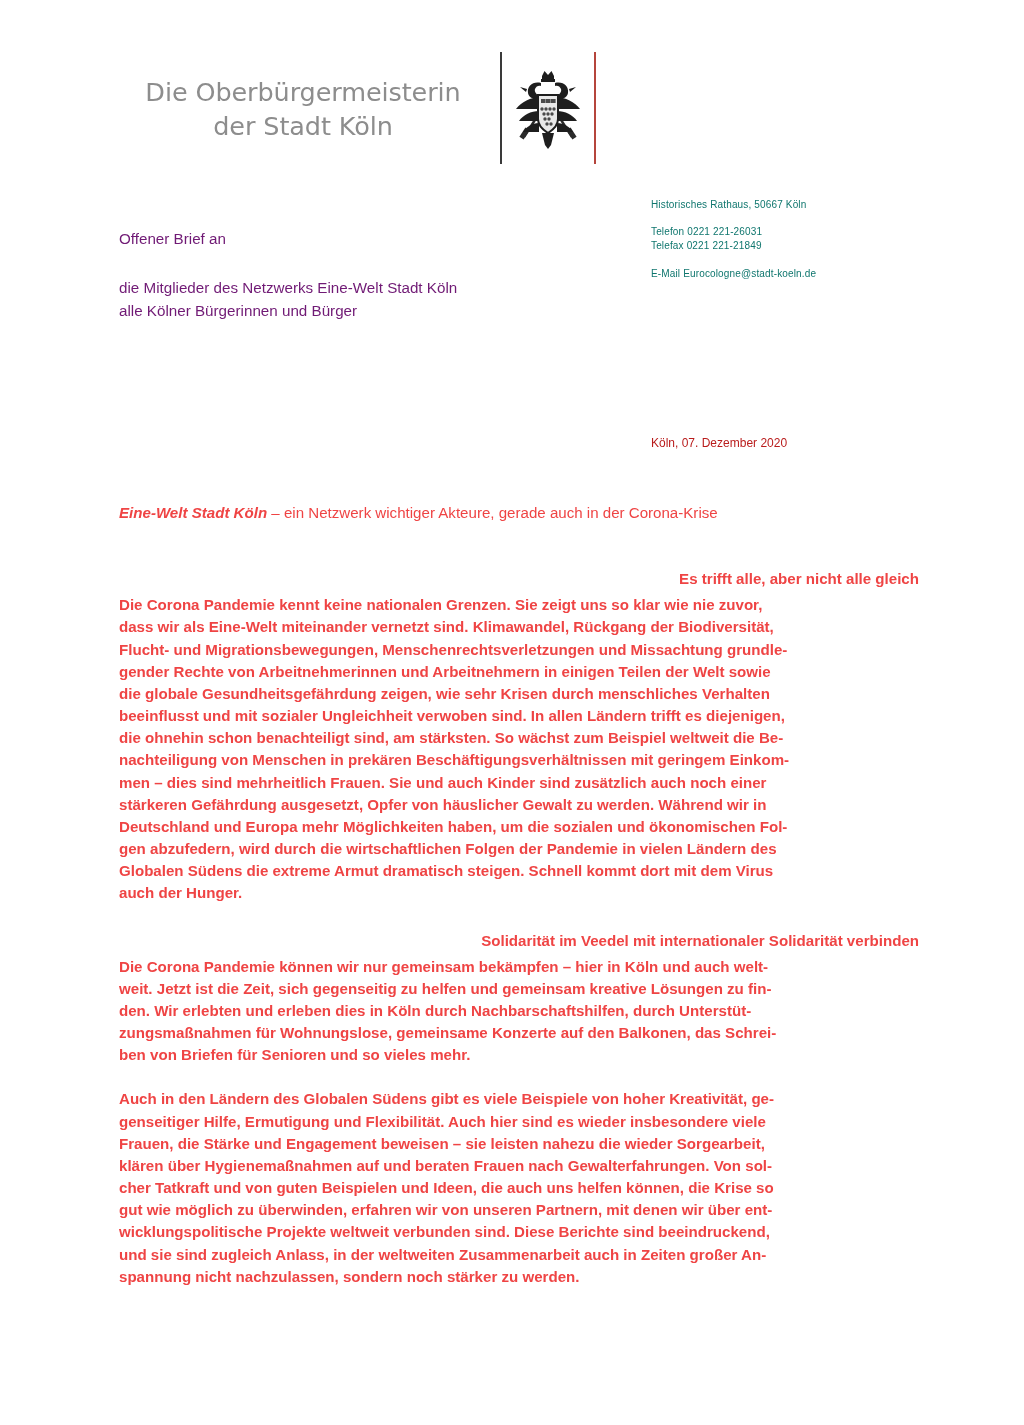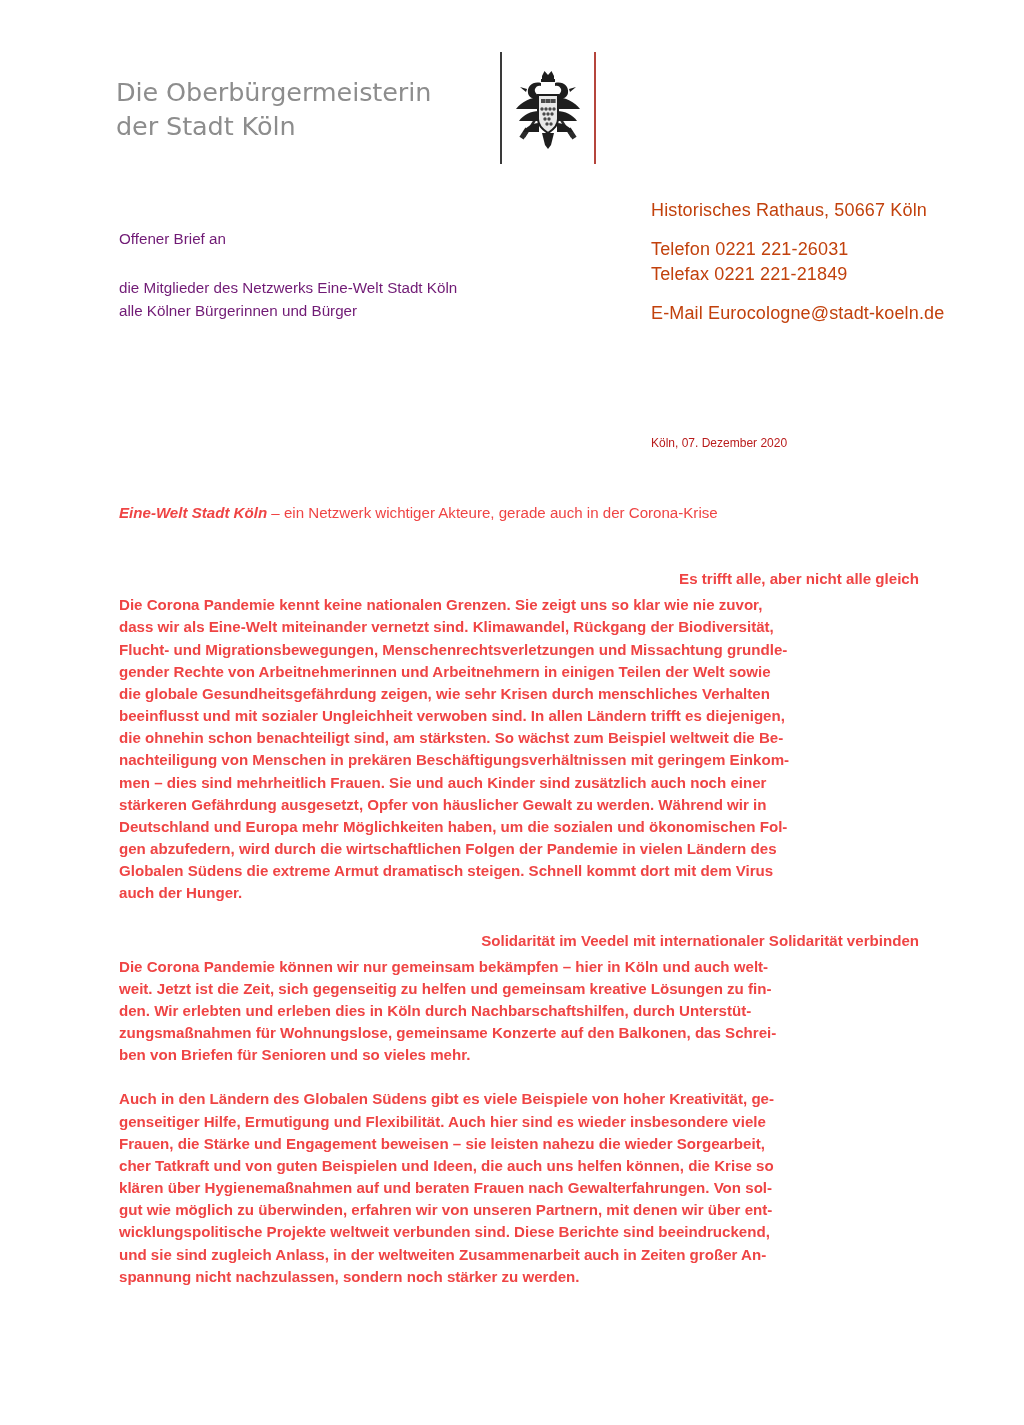--- a/index.html
+++ b/index.html
@@ -35,21 +35,21 @@
   .lh-text {
     flex: 1 1 auto;
     font-family: "DejaVu Sans", sans-serif;
     font-size: 25.5px;
     line-height: 1.34;
     color: #8d8d8d;
     letter-spacing: -0.1px;
     white-space: nowrap;
     padding-top: 2px;
   }
-  .lh-text .lh-line { display: block; }
+  .lh-text .lh-line { display: block; text-align: center; }
 
   .lh-rule {
     width: 2px;
     height: 112px;
     flex: 0 0 auto;
   }
   .lh-rule.dark  { background: #3a3a3a; margin-left: 10px; }
   .lh-rule.red   { background: #b5453c; margin-left: 0; }
 
   .crest-box {
@@ -61,23 +61,23 @@
     justify-content: center;
   }
   .crest-box svg { display: block; }
 
   
   .contact {
     position: absolute;
     left: 651px;
     top: 198px;
     width: 300px;
-    font-size: 18px;
+    font-size: 10px;
     line-height: 1.42;
-    color: #c2410c;
+    color: #0f766e;
     letter-spacing: 0.15px;
   }
   .contact .c-group { margin-bottom: 13px; }
   .contact .c-group:last-child { margin-bottom: 0; }
   .contact .c-line { display: block; white-space: nowrap; }
 
   
   .recipient {
     position: absolute;
     left: 119px;
@@ -257,22 +257,22 @@
           <span class="ln">Die Corona Pandemie können wir nur gemeinsam bekämpfen – hier in Köln und auch welt-</span>
           <span class="ln">weit. Jetzt ist die Zeit, sich gegenseitig zu helfen und gemeinsam kreative Lösungen zu fin-</span>
           <span class="ln">den. Wir erlebten und erleben dies in Köln durch Nachbarschaftshilfen, durch Unterstüt-</span>
           <span class="ln">zungsmaßnahmen für Wohnungslose, gemeinsame Konzerte auf den Balkonen, das Schrei-</span>
           <span class="ln">ben von Briefen für Senioren und so vieles mehr.</span>
         </p>
         <p class="para">
           <span class="ln">Auch in den Ländern des Globalen Südens gibt es viele Beispiele von hoher Kreativität, ge-</span>
           <span class="ln">genseitiger Hilfe, Ermutigung und Flexibilität. Auch hier sind es wieder insbesondere viele</span>
           <span class="ln">Frauen, die Stärke und Engagement beweisen – sie leisten nahezu die wieder Sorgearbeit,</span>
+          <span class="ln">klären über Hygienemaßnahmen auf und beraten Frauen nach Gewalterfahrungen. Von sol-</span>
           <span class="ln">cher Tatkraft und von guten Beispielen und Ideen, die auch uns helfen können, die Krise so</span>
-          <span class="ln">klären über Hygienemaßnahmen auf und beraten Frauen nach Gewalterfahrungen. Von sol-</span>
           <span class="ln">gut wie möglich zu überwinden, erfahren wir von unseren Partnern, mit denen wir über ent-</span>
           <span class="ln">wicklungspolitische Projekte weltweit verbunden sind. Diese Berichte sind beeindruckend,</span>
           <span class="ln">und sie sind zugleich Anlass, in der weltweiten Zusammenarbeit auch in Zeiten großer An-</span>
           <span class="ln">spannung nicht nachzulassen, sondern noch stärker zu werden.</span>
         </p>
       </div>
   </div>
 
 </div>
 

